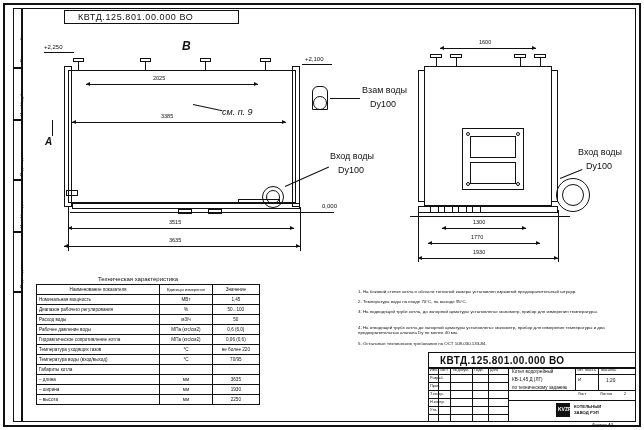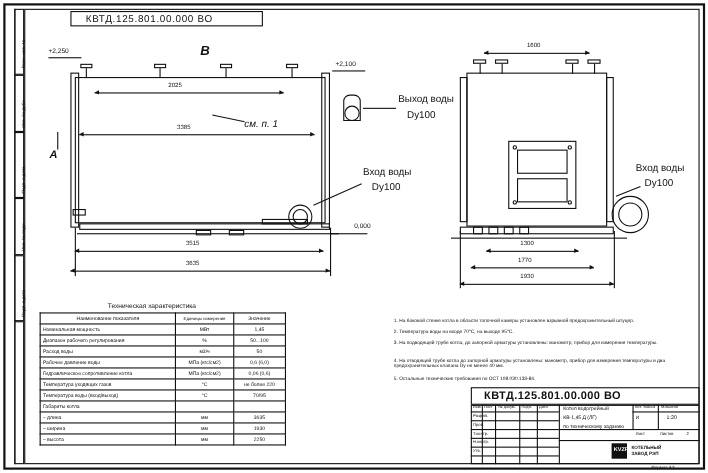--- a/index.html
+++ b/index.html
@@ -83,28 +83,28 @@
   <div class="ln" style="left:44px;top:52px;width:30px;height:1px;"></div>
   <div class="txt t6" style="left:305px;top:56px;">+2,100</div>
   <div class="ln" style="left:302px;top:64px;width:30px;height:1px;"></div>
   <div class="txt t6" style="left:322px;top:203px;">0,000</div>
   <div class="ln" style="left:300px;top:212px;width:34px;height:1px;"></div>
 
   <div class="txt t12" style="left:182px;top:40px;font-style:italic;font-weight:bold;">В</div>
   <div class="txt t10" style="left:45px;top:137px;font-style:italic;font-weight:bold;">А</div>
   <div class="ln" style="left:52px;top:120px;width:1px;height:16px;"></div>
 
-  <div class="txt t9" style="left:222px;top:108px;font-style:italic;">см. п. 1</div>
+  <div class="txt t9" style="left:222px;top:108px;font-style:italic;">см. п. 9</div>
   <div class="ln" style="left:193px;top:104px;width:30px;height:1px;transform:rotate(12deg);transform-origin:left center;"></div>
 
   <div class="txt t9" style="left:330px;top:152px;">Вход воды</div>
   <div class="txt t9" style="left:338px;top:166px;">Dy100</div>
   <div class="ln" style="left:285px;top:186px;width:48px;height:1px;transform:rotate(-24deg);transform-origin:left center;"></div>
 
-  <div class="txt t9" style="left:362px;top:86px;">Выход воды</div>
+  <div class="txt t9" style="left:362px;top:86px;">Взам воды</div>
   <div class="txt t9" style="left:370px;top:100px;">Dy100</div>
   <div class="ln" style="left:330px;top:98px;width:30px;height:1px;"></div>
 
   <div class="dim" style="left:86px;top:84px;width:172px;"></div>
   <div class="dimlbl" style="left:152px;top:75px;">2025</div>
 
   <div class="dim" style="left:72px;top:122px;width:214px;"></div>
   <div class="dimlbl" style="left:160px;top:113px;">3385</div>
 
   <div class="dim" style="left:68px;top:228px;width:226px;"></div>

